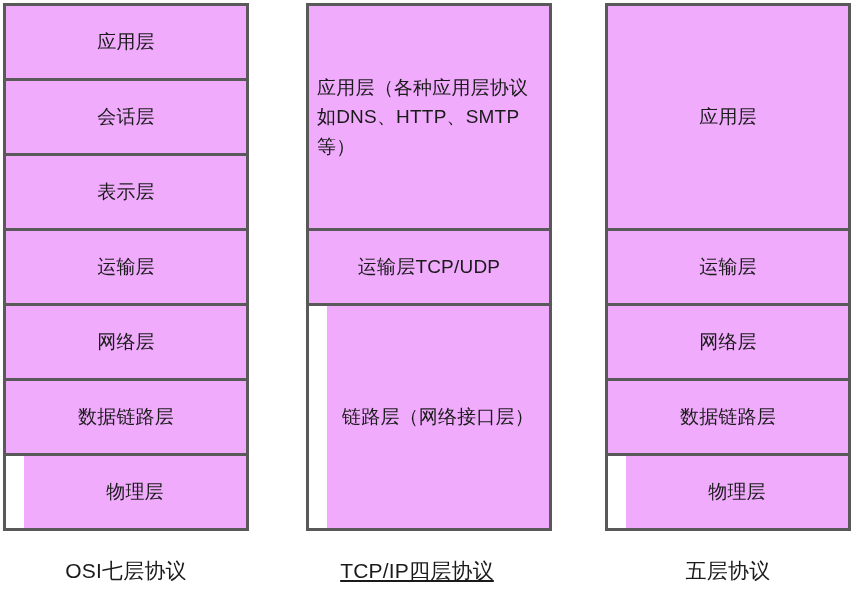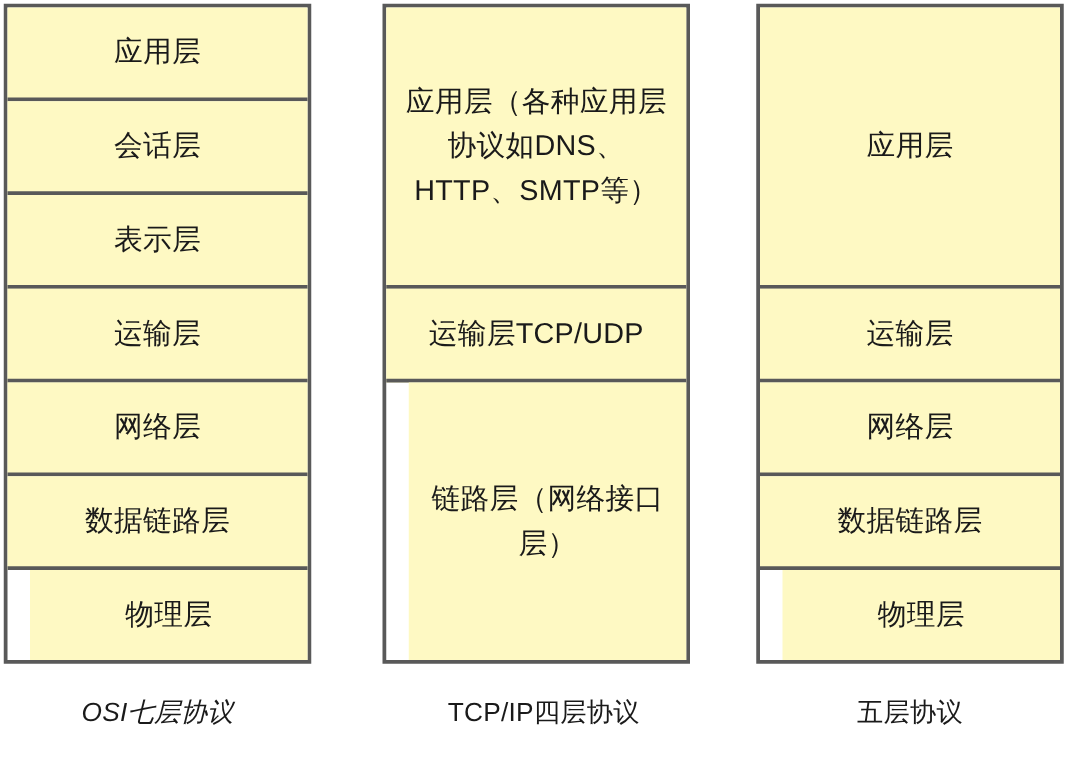--- a/index.html
+++ b/index.html
@@ -35,27 +35,26 @@
   .stack.col-osi   { left: 3px;   width: 246px; height: 528px; }
   .stack.col-tcpip { left: 306px; width: 246px; height: 528px; }
   .stack.col-five  { left: 605px; width: 246px; height: 528px; }
 
   .layer-cell {
     box-sizing: border-box;
     border-bottom: 3px solid #595959;
     display: flex;
     align-items: center;
     justify-content: center;
-    text-align: center;
     padding: 2px 8px;
-    font-size: 23px;
+    font-size: 19px;
     line-height: 1.55;
     letter-spacing: 0.2px;
     color: #1a1a1a;
-    background: #fef9c3;
+    background: #f0abfc;
   }
   .layer-cell:last-child {
     border-bottom: none;
     margin-left: 18px;
   }
 
   
   .col-osi .layer-cell { flex: 1 1 0; }
 
   
@@ -70,22 +69,22 @@
   .caption {
     position: absolute;
     top: 556px;
     width: 246px;
     text-align: center;
     font-size: 21px;
     line-height: 1.4;
     color: #1a1a1a;
     letter-spacing: 0.2px;
   }
-  .caption.cap-osi   { left: 3px; font-style: italic; }
-  .caption.cap-tcpip { left: 312px; }
+  .caption.cap-osi   { left: 3px; }
+  .caption.cap-tcpip { left: 294px; text-decoration: underline; }
   .caption.cap-five  { left: 605px; text-align: center; }
 </style>
 </head>
 <body>
 
 <div id="diagram">
 
   <div class="stack col-osi">
     <div class="layer-cell">应用层</div>
     <div class="layer-cell">会话层</div>

